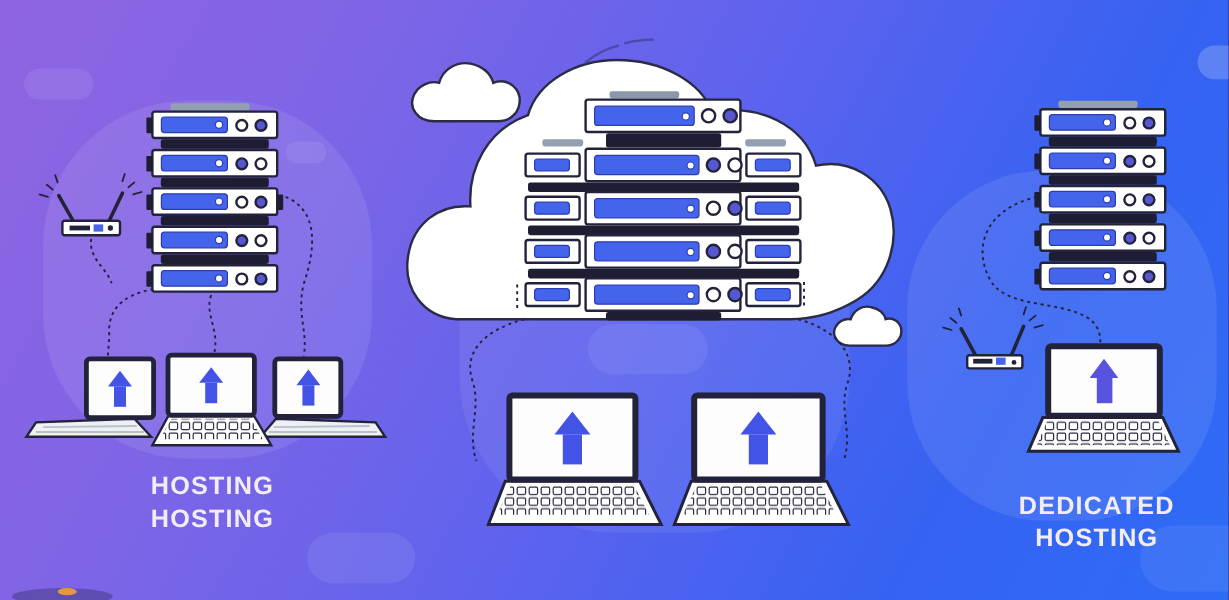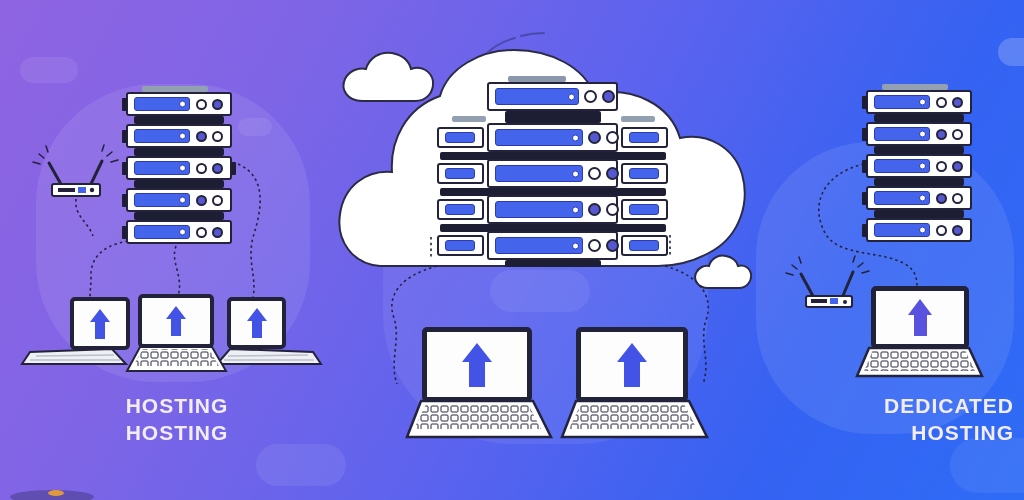--- a/index.html
+++ b/index.html
@@ -336,17 +336,17 @@
           <div class="arr-head" style="border-left: 12.5px solid transparent; border-right: 12.5px solid transparent; border-bottom: 16px solid rgb(88, 82, 222);"></div>
           <div class="arr-stem" style="width: 13px; height: 21px; background: rgb(88, 82, 222);"></div>
         </div>
       </div>
     </div>
 
   <div class="label" id="label-shared" style="left:77px;top:392px;width:200px;font-size:21px;line-height:27px;">
     <div class="ln">HOSTING</div>
     <div class="ln">HOSTING</div>
   </div>
-  <div class="label" id="label-dedicated" style="left:814px;top:392px;width:200px;font-size:21px;line-height:27px;text-align:right;">
+  <div class="label" id="label-dedicated" style="left:814px;top:408px;width:200px;font-size:21px;line-height:27px;">
     <div class="ln">DEDICATED</div>
     <div class="ln">HOSTING</div>
   </div>
 </div>
 
 </body></html>

